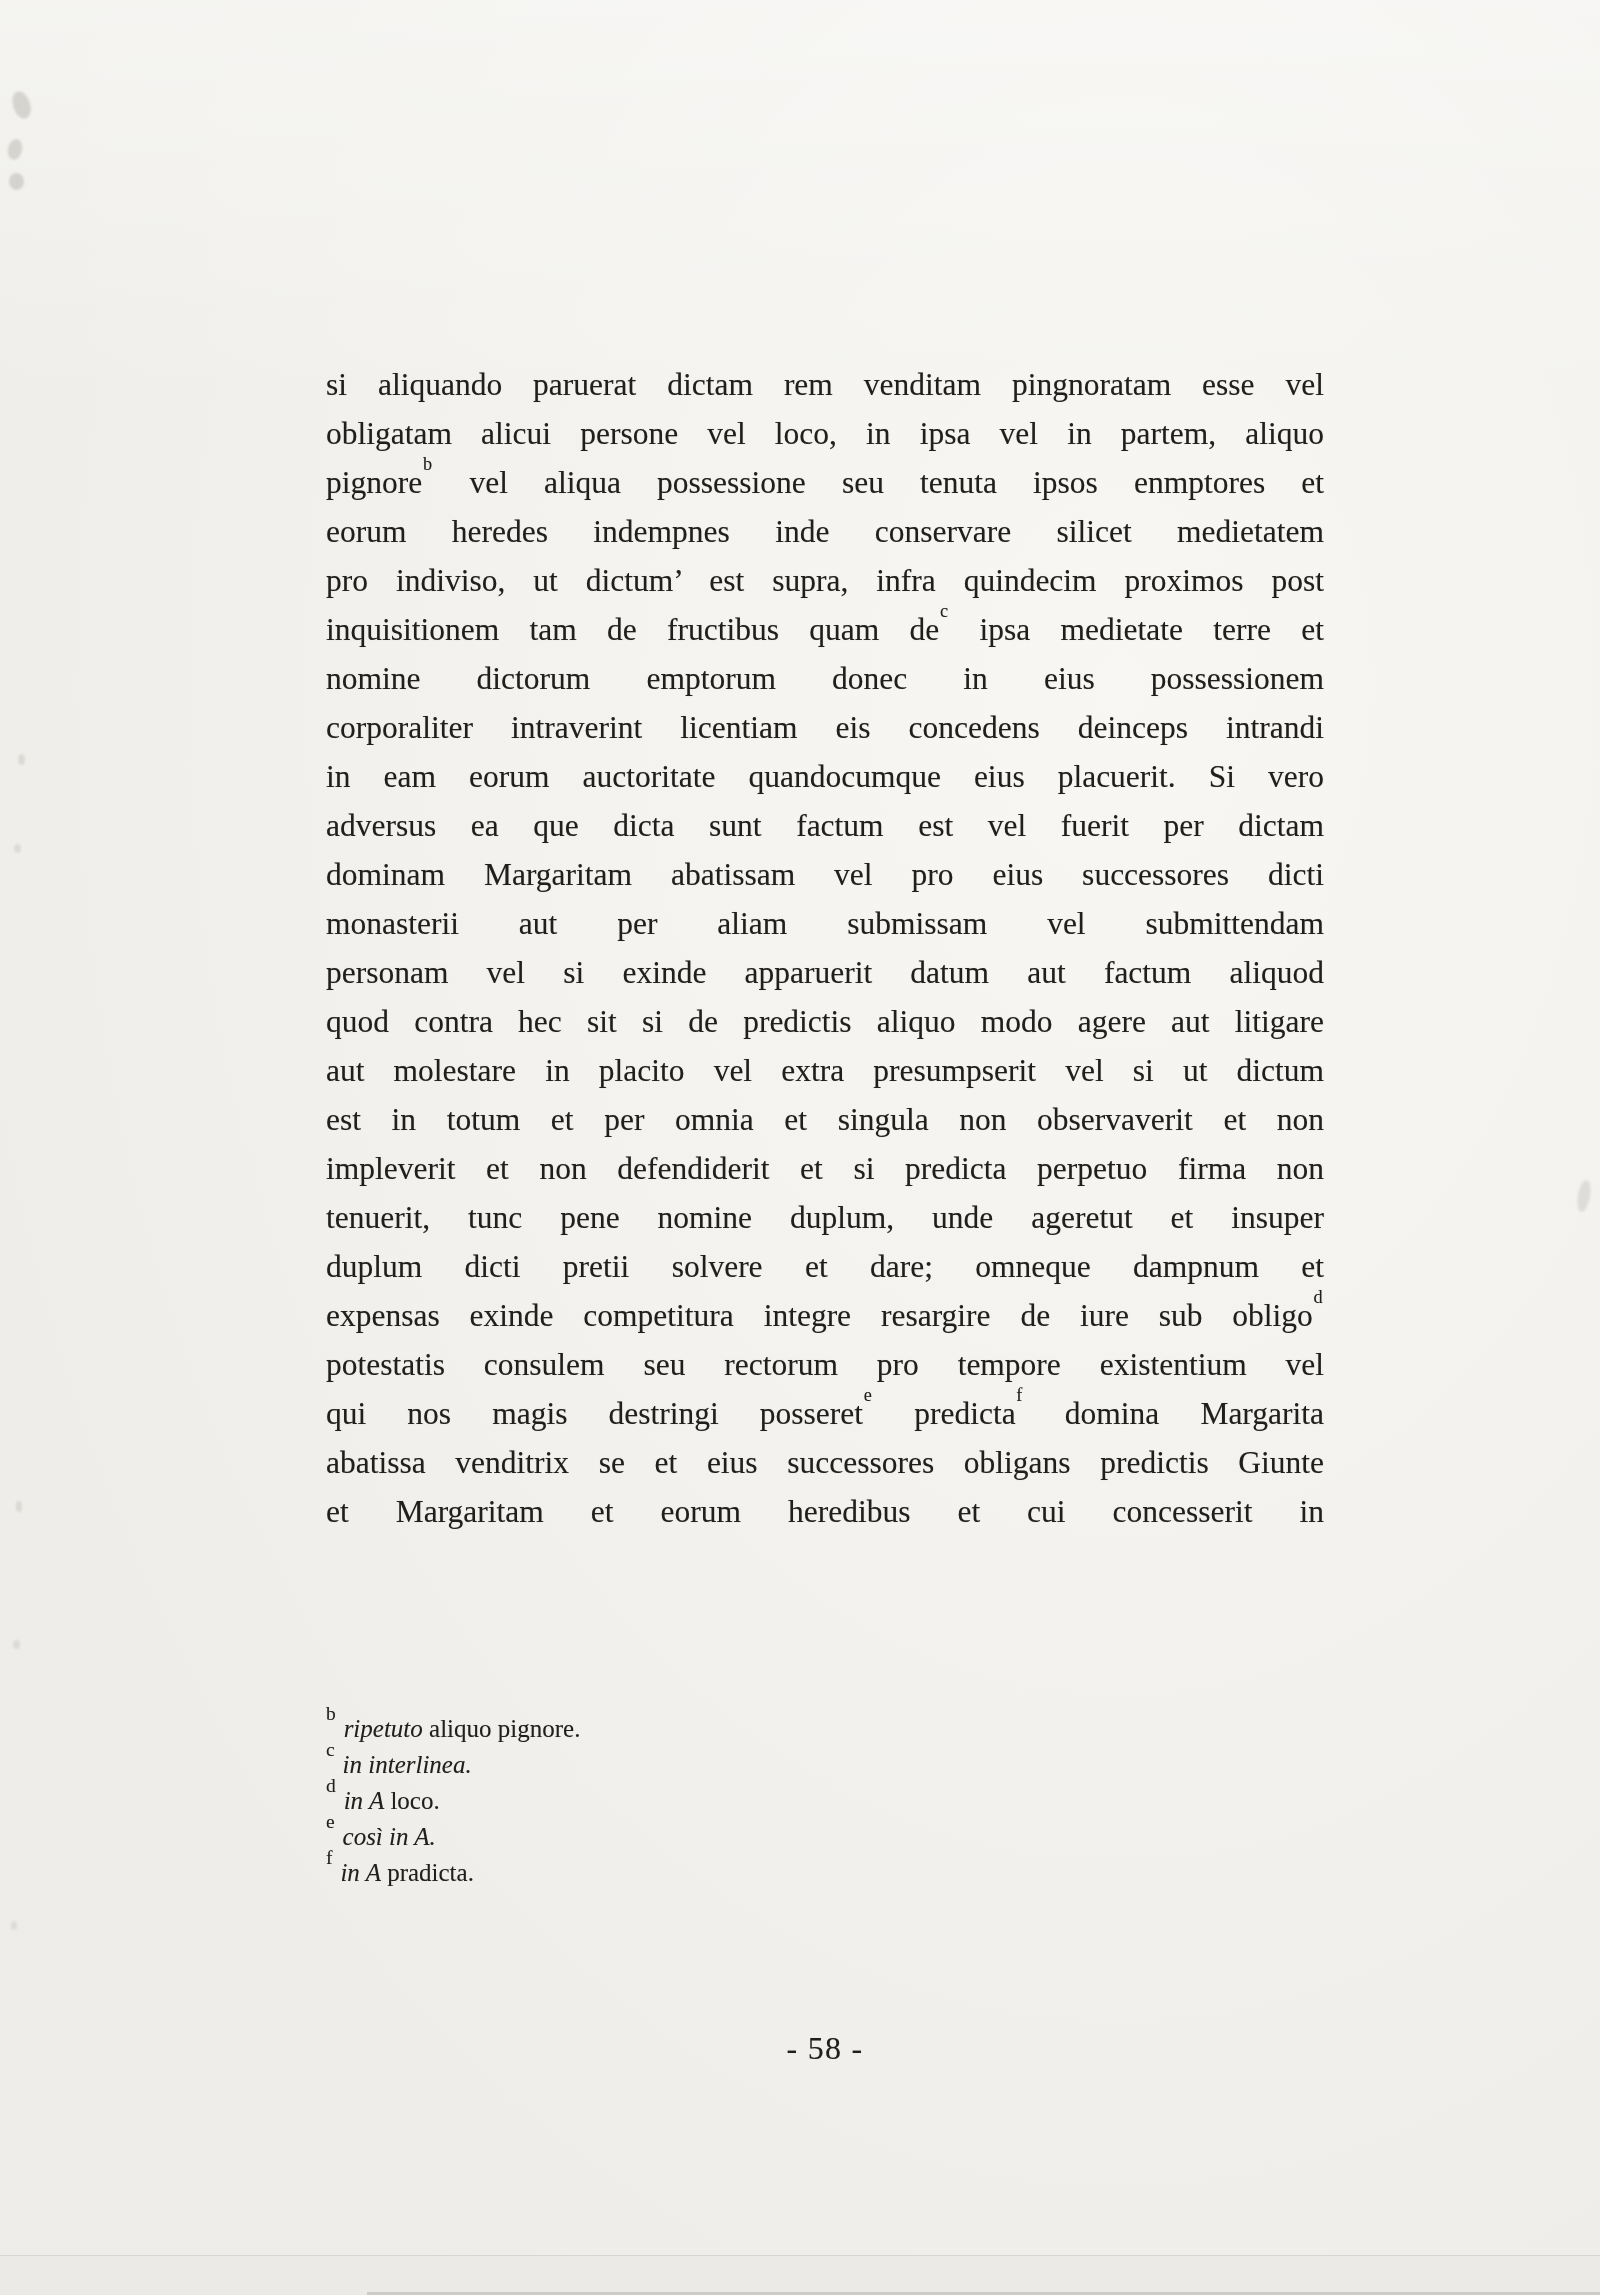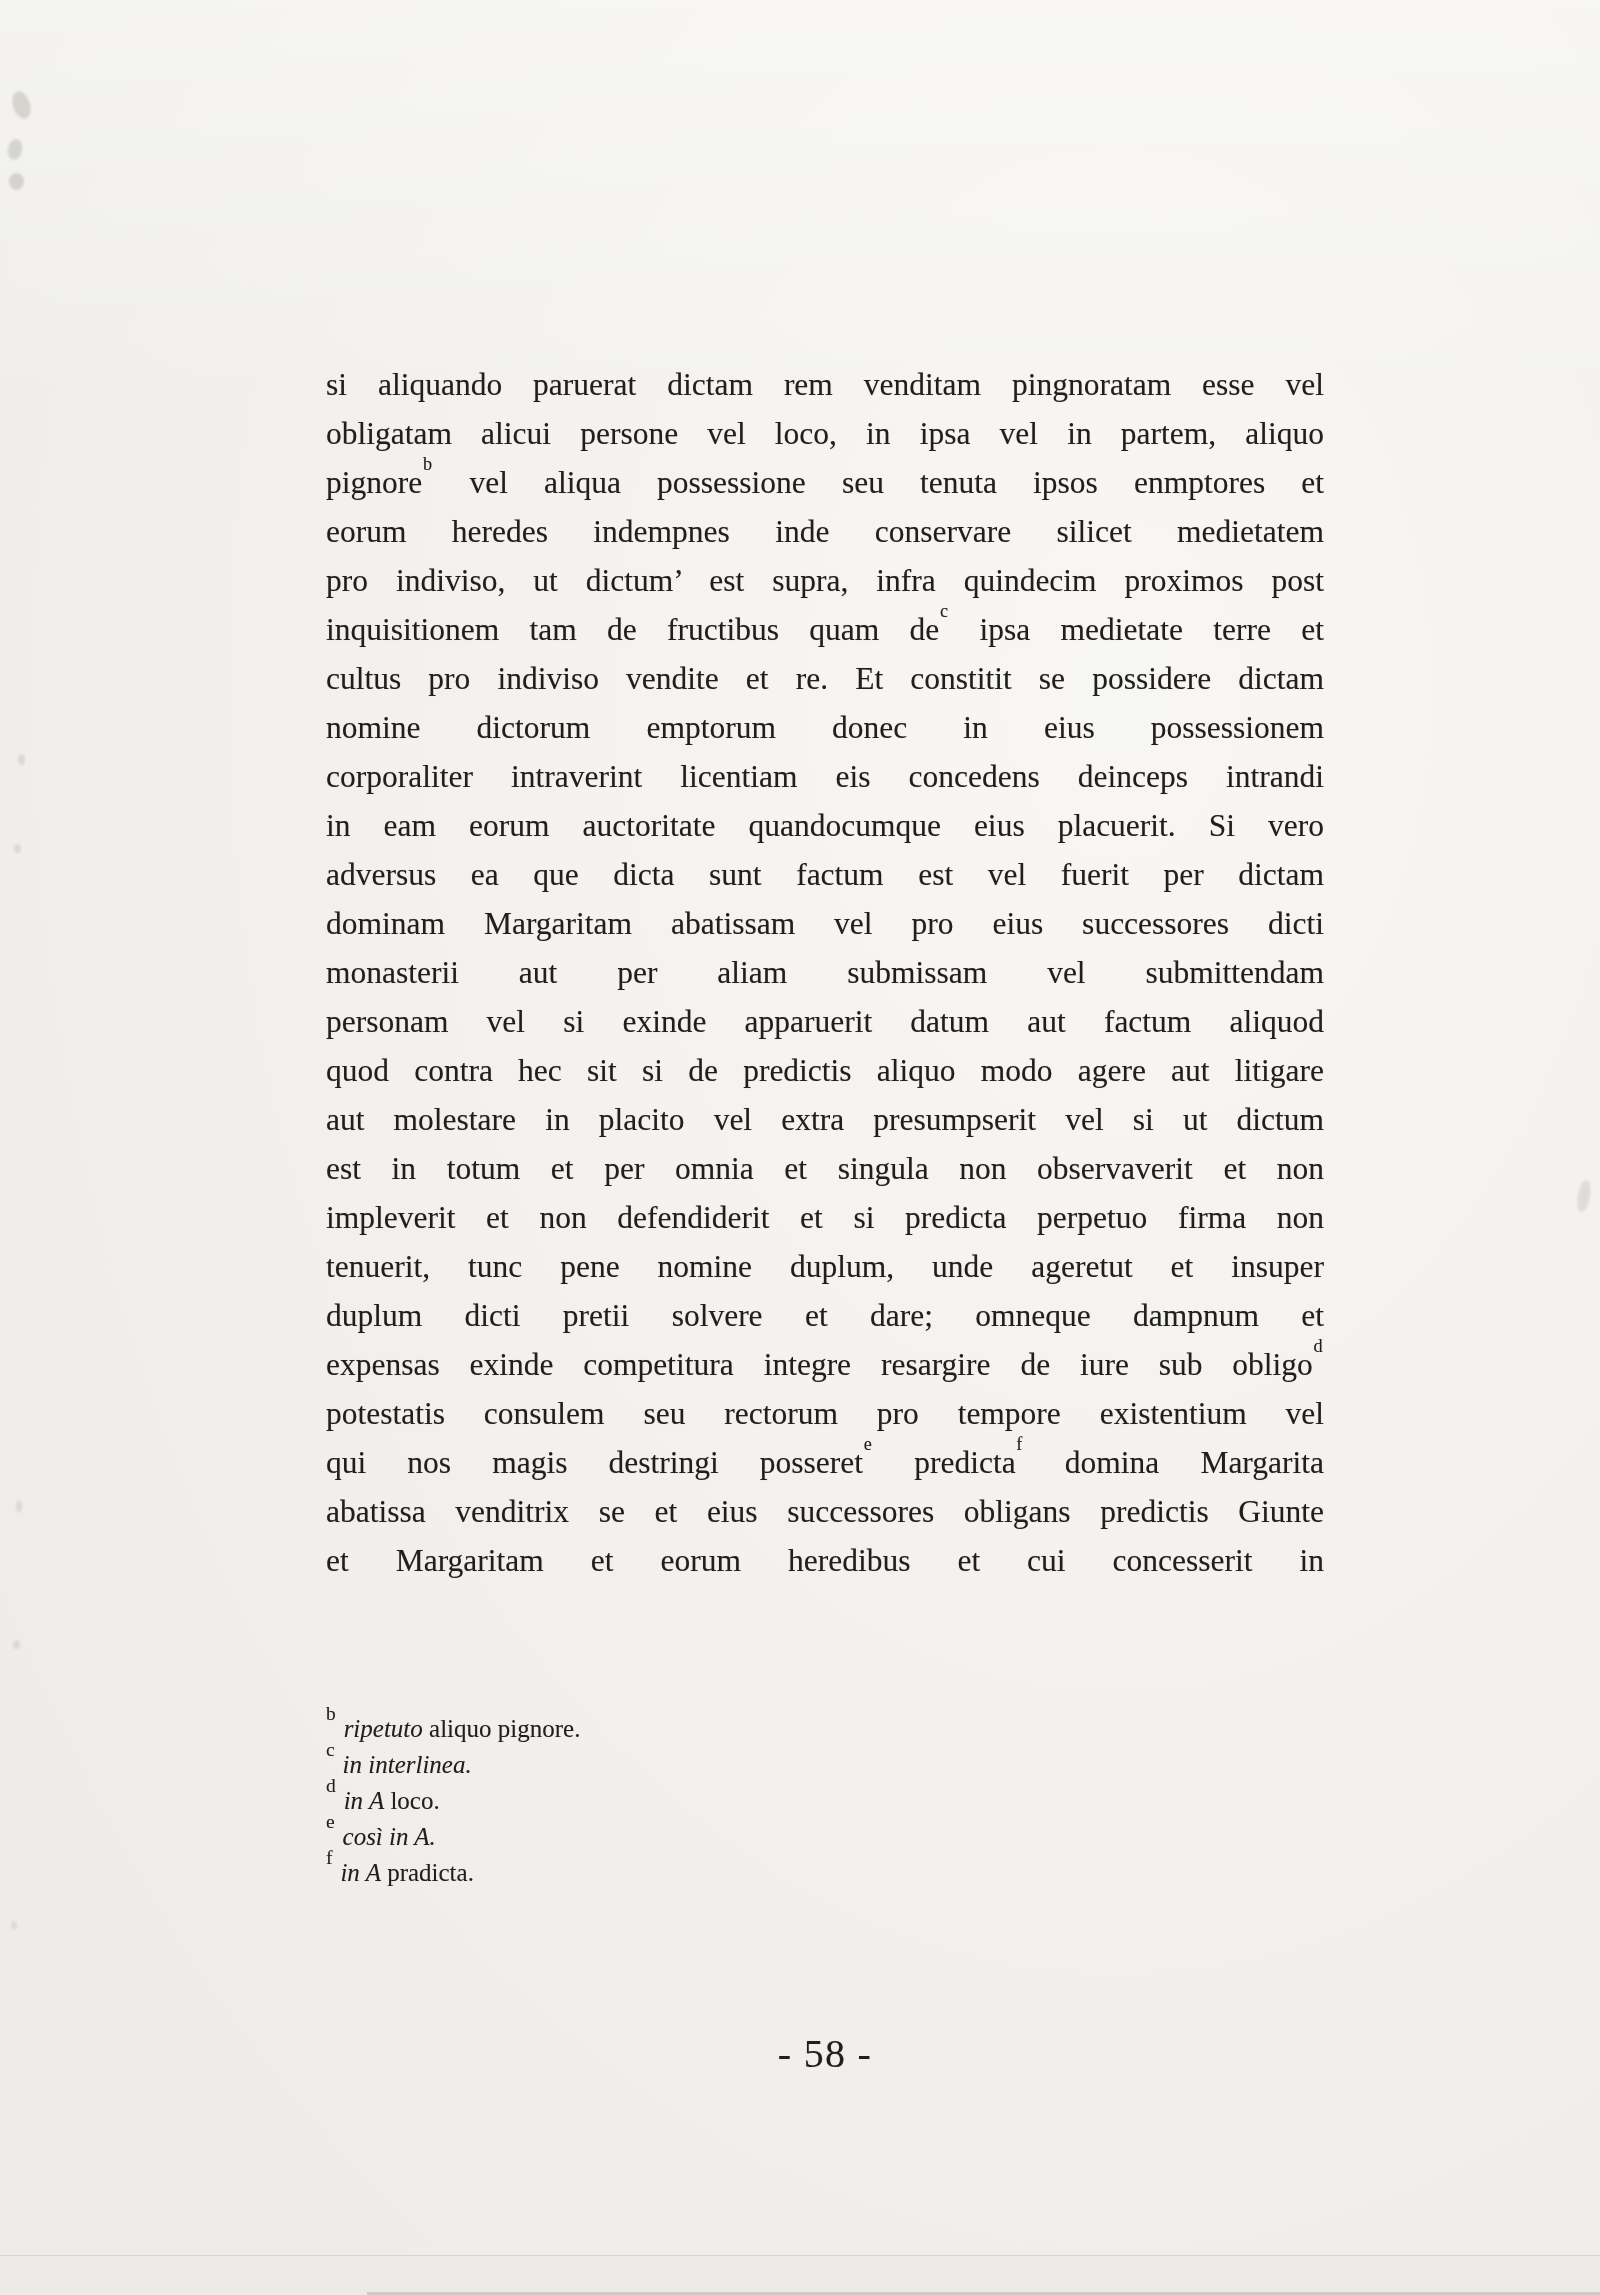--- a/index.html
+++ b/index.html
@@ -63,21 +63,21 @@
     position: relative;
     top: -0.38em;
     margin-right: 7.9px;
   }
   .footnotes .fn-italic { font-style: italic; }
   .footnotes .fn-roman { font-style: normal; }
   .page-number {
     position: absolute;
     left: 326px; top: 2030px; width: 998px;
     text-align: center;
-    font-size: 40px;
+    font-size: 32px;
     letter-spacing: 1.3px;
     color: var(--ink, #201f1d);
     text-shadow: 0 0 0.7px rgba(32,31,29,.3);
   }
   
   .mat {
     position: absolute;
     left: 0; right: 0; top: 2255px; bottom: 0;
     background: var(--mat, #eceae7);
     border-top: 1.3px solid #d8d6d2;
@@ -110,21 +110,20 @@
 
 <div class="scan">
 
   <main class="body-text">
       <div class="line">si aliquando paruerat dictam rem venditam pingnoratam esse vel</div>
       <div class="line">obligatam alicui persone vel loco, in ipsa vel in partem, aliquo</div>
       <div class="line">pignore<sup class="fn-mark">b</sup> vel aliqua possessione seu tenuta ipsos enmptores et</div>
       <div class="line">eorum heredes indempnes inde conservare silicet medietatem</div>
       <div class="line">pro indiviso, ut dictum’ est supra, infra quindecim proximos post</div>
       <div class="line">inquisitionem tam de fructibus quam de<sup class="fn-mark">c</sup> ipsa medietate terre et</div>
-      <div class="line">cultus pro indiviso vendite et re. Et constitit se possidere dictam</div>
       <div class="line">nomine dictorum emptorum donec in eius possessionem</div>
       <div class="line">corporaliter intraverint licentiam eis concedens deinceps intrandi</div>
       <div class="line">in eam eorum auctoritate quandocumque eius placuerit. Si vero</div>
       <div class="line">adversus ea que dicta sunt factum est vel fuerit per dictam</div>
       <div class="line">dominam Margaritam abatissam vel pro eius successores dicti</div>
       <div class="line">monasterii aut per aliam submissam vel submittendam</div>
       <div class="line">personam vel si exinde apparuerit datum aut factum aliquod</div>
       <div class="line">quod contra hec sit si de predictis aliquo modo agere aut litigare</div>
       <div class="line">aut molestare in placito vel extra presumpserit vel si ut dictum</div>
       <div class="line">est in totum et per omnia et singula non observaverit et non</div>

